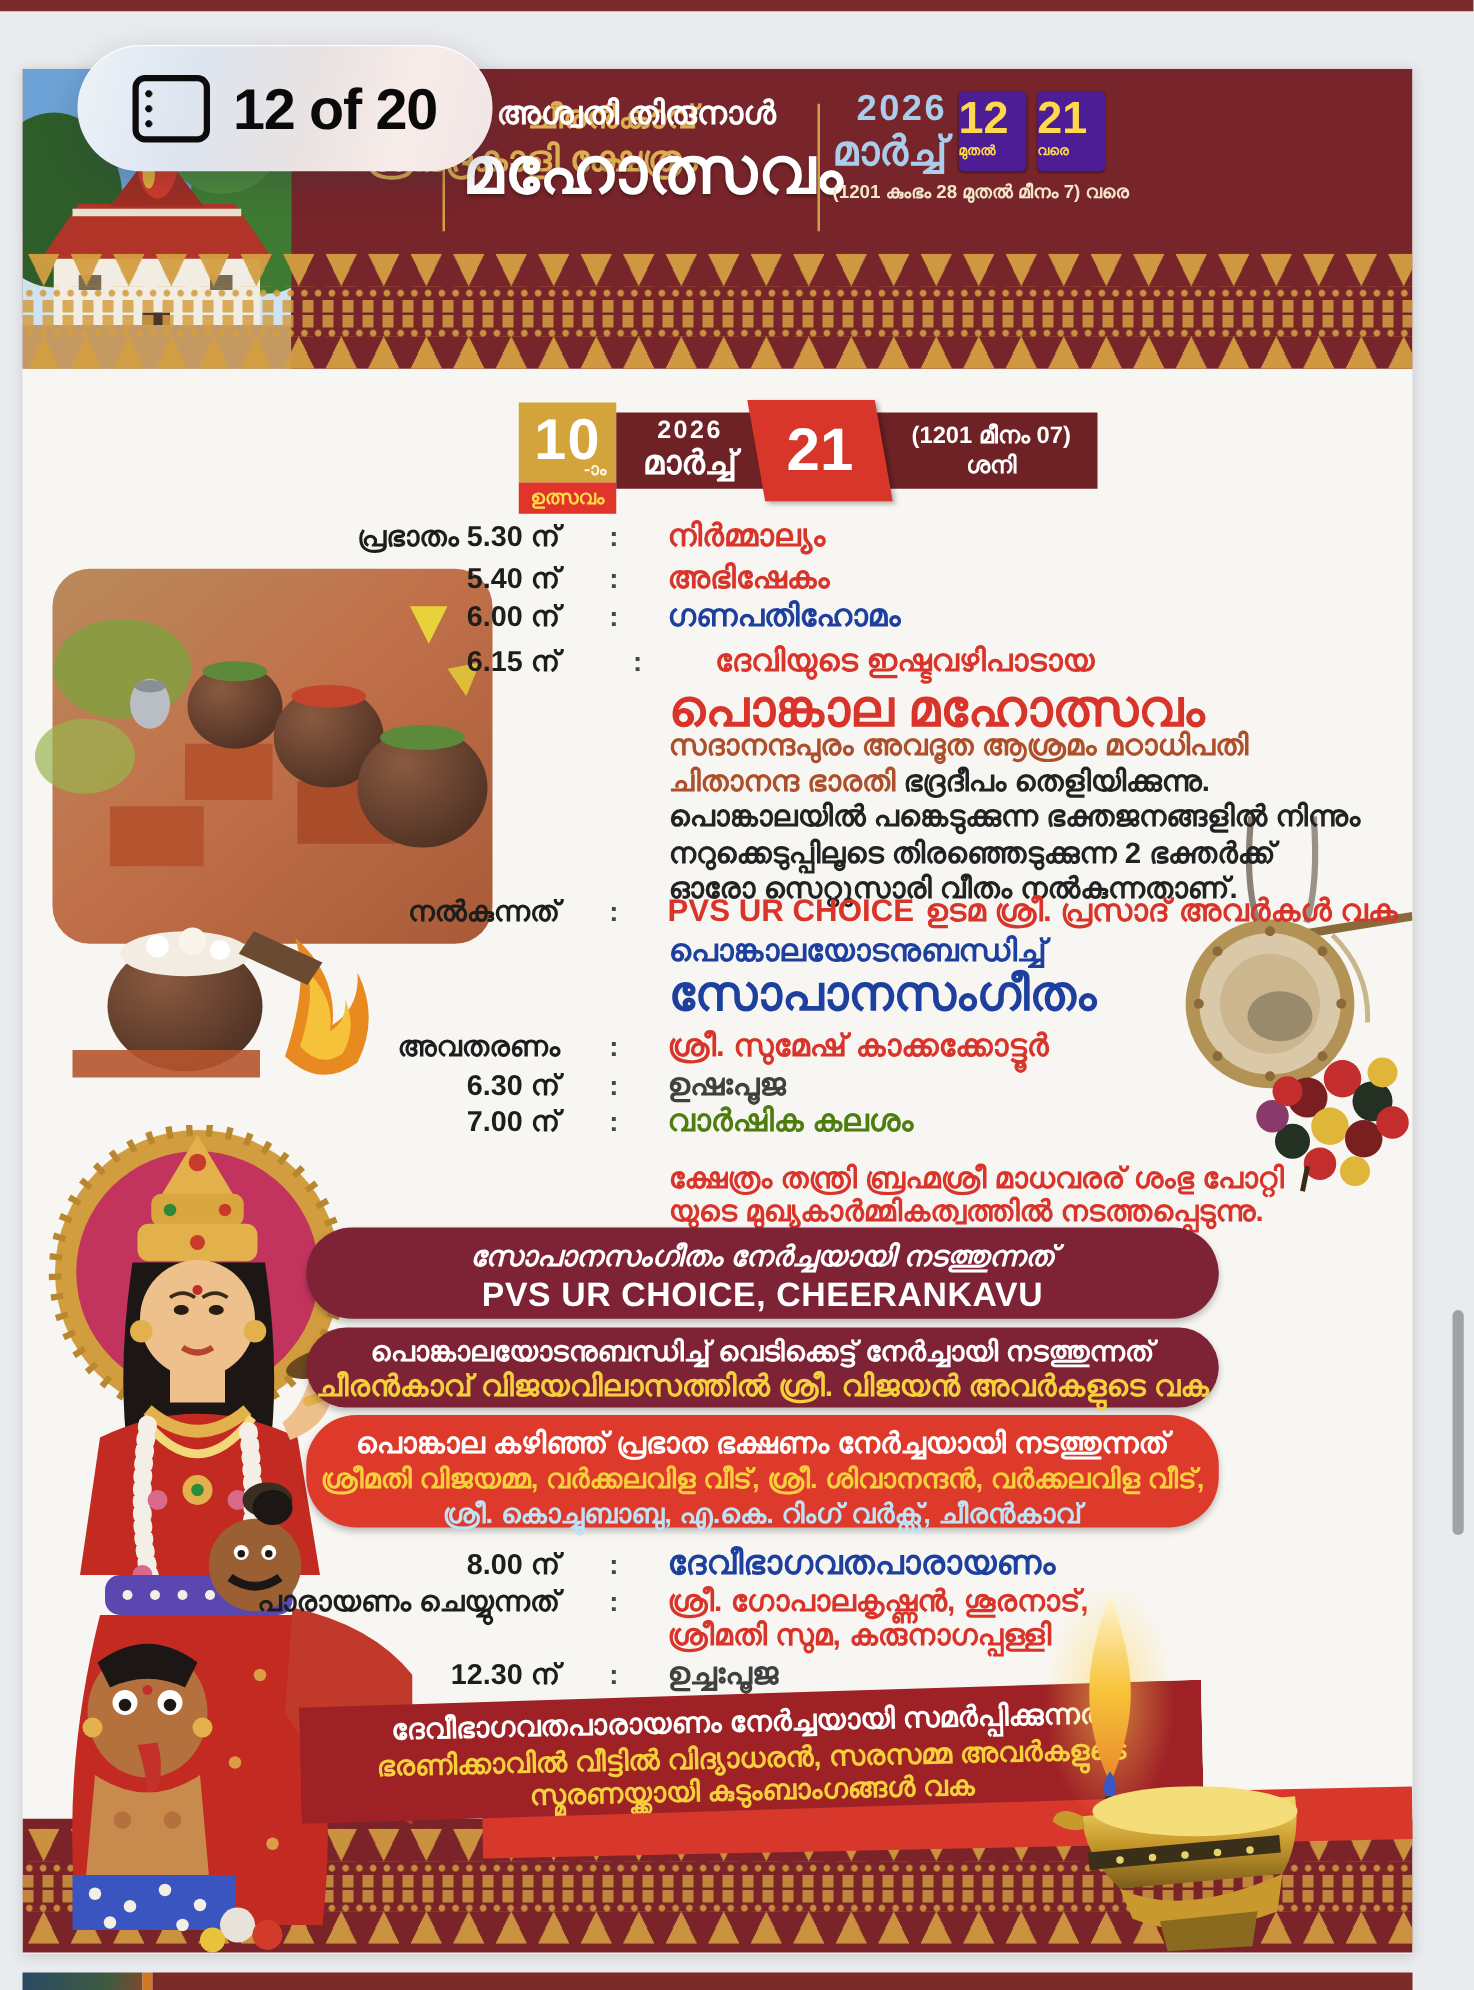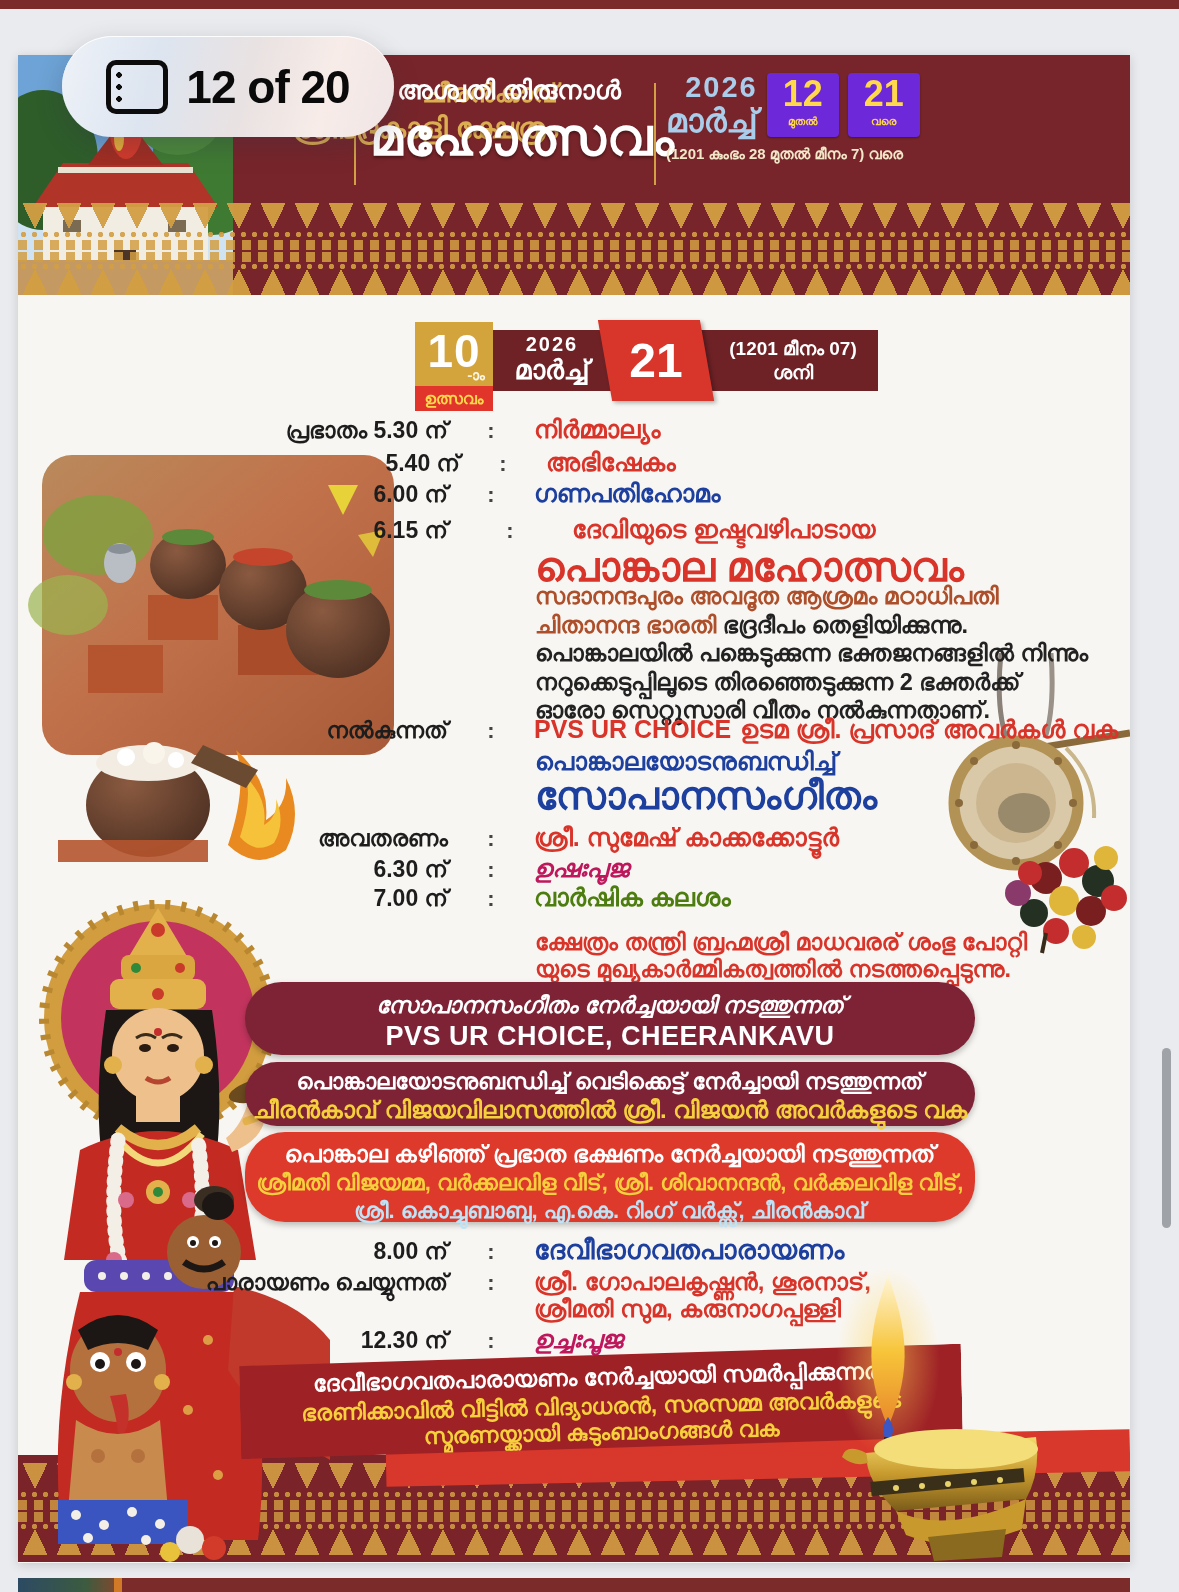--- a/index.html
+++ b/index.html
@@ -29,21 +29,21 @@
   .hdr-div{position:absolute;top:28px;width:2px;height:102px;background:#d3a045;}
   .fest{position:absolute;left:352px;top:20px;width:278px;text-align:center;color:#fff;}
   .fest .f1{font-size:26px;font-weight:800;}
   .fest .f2{font-size:52px;font-weight:800;font-family:"Liberation Serif",serif;letter-spacing:1px;
             margin-top:2px;text-shadow:0 2px 3px rgba(0,0,0,.4);}
   .hdate{position:absolute;left:648px;top:18px;width:440px;}
   .hdate-row{display:flex;align-items:flex-start;justify-content:flex-start;gap:9px;}
   .hy{color:#a9cdea;text-align:right;line-height:1;}
   .hy .y{font-size:29px;font-weight:700;letter-spacing:2px;}
   .hy .m{font-size:33px;font-weight:800;margin-top:2px;}
-  .dbox{width:72px;height:64px;background:#6d28d9;border-radius:4px;color:#ffd94b;text-align:center;
+  .dbox{width:54px;height:64px;background:#4c1d95;border-radius:4px;color:#ffd94b;text-align:left;
         box-shadow:0 1px 2px rgba(0,0,0,.4);}
   .dbox .n{font-size:36px;font-weight:800;line-height:42px;}
   .dbox .s{font-size:11px;font-weight:700;line-height:12px;}
   .era{margin-top:8px;color:#f2e7c9;font-size:15px;font-weight:600;white-space:nowrap;}
   
   .dayb{position:absolute;left:0;top:262px;width:1112px;height:100px;}
   .gold10{position:absolute;left:397px;top:5px;width:78px;height:64px;background:#d4a43c;color:#fff;
           text-align:center;font-weight:800;}
   .gold10 .n10{font-size:46px;line-height:58px;letter-spacing:1px;}
   .gold10 .sfx{position:absolute;right:8px;bottom:2px;font-size:14px;color:#fdf6e3;}
@@ -59,21 +59,21 @@
                line-height:81px;}
   .mbar .wd{position:absolute;left:220px;top:7px;width:160px;text-align:center;color:#fff;line-height:1.25;}
   .mbar .wd .e1{font-size:19px;font-weight:700;}
   .mbar .wd .e2{font-size:19px;font-weight:700;}
   
   .row{position:absolute;left:0;width:952px;display:grid;grid-template-columns:430px 86px auto;
        align-items:baseline;white-space:nowrap;}
   .row .t{text-align:right;font-size:23px;font-weight:700;color:#1d1d1d;}
   .row .c{text-align:center;font-size:22px;font-weight:800;color:#444;}
   .row .e{font-size:25px;font-weight:700;}
-  .red{color:#d8342a;} .blue{color:#1d3f9e;} .green{color:#be185d;font-style:italic;} .brown{color:#ad4f2a;}
+  .red{color:#d8342a;} .blue{color:#1d3f9e;} .green{color:#404040;} .brown{color:#ad4f2a;}
   .blk{color:#222;}
   .bigblue{font-size:30px;font-weight:800;color:#1d3f9e;}
   .free{position:absolute;left:517px;white-space:nowrap;}
   .pong-title{font-size:41px;font-weight:800;color:#d8342a;}
   .desc{font-size:23.5px;line-height:28.5px;font-weight:600;}
   .sop-pre{font-size:25px;font-weight:700;color:#1d3f9e;}
   .sop-title{font-size:39px;font-weight:800;color:#1d3f9e;}
   .kal-title{font-size:38px;font-weight:800;color:#4d7c0f;}
   .kal-desc{font-size:23.5px;line-height:27px;font-weight:700;color:#d8342a;}
   .brand{font-weight:800;}
@@ -374,21 +374,21 @@
       <circle cx="172" cy="640" r="14" fill="#e8e2d8"></circle>
         <circle cx="196" cy="648" r="12" fill="#d23a2a"></circle>
       <circle cx="152" cy="652" r="10" fill="#e8c23a"></circle>
     </svg>
 
     <div class="row" style="top:360px;">
       <span class="t">പ്രഭാതം 5.30 ന്</span>
       <span class="c">:</span>
       <span class="e red">നിർമ്മാല്യം</span>
     </div>
-    <div class="row" style="top:393px;padding-left:12px;">
+    <div class="row" style="top:393px;">
       <span class="t">5.40 ന്</span>
       <span class="c">:</span>
       <span class="e red">അഭിഷേകം</span>
     </div>
     <div class="row" style="top:424px;">
       <span class="t">6.00 ന്</span>
       <span class="c">:</span>
       <span class="e bigblue">ഗണപതിഹോമം</span>
     </div>
     <div class="row" style="top:460px;gap:19px;">

